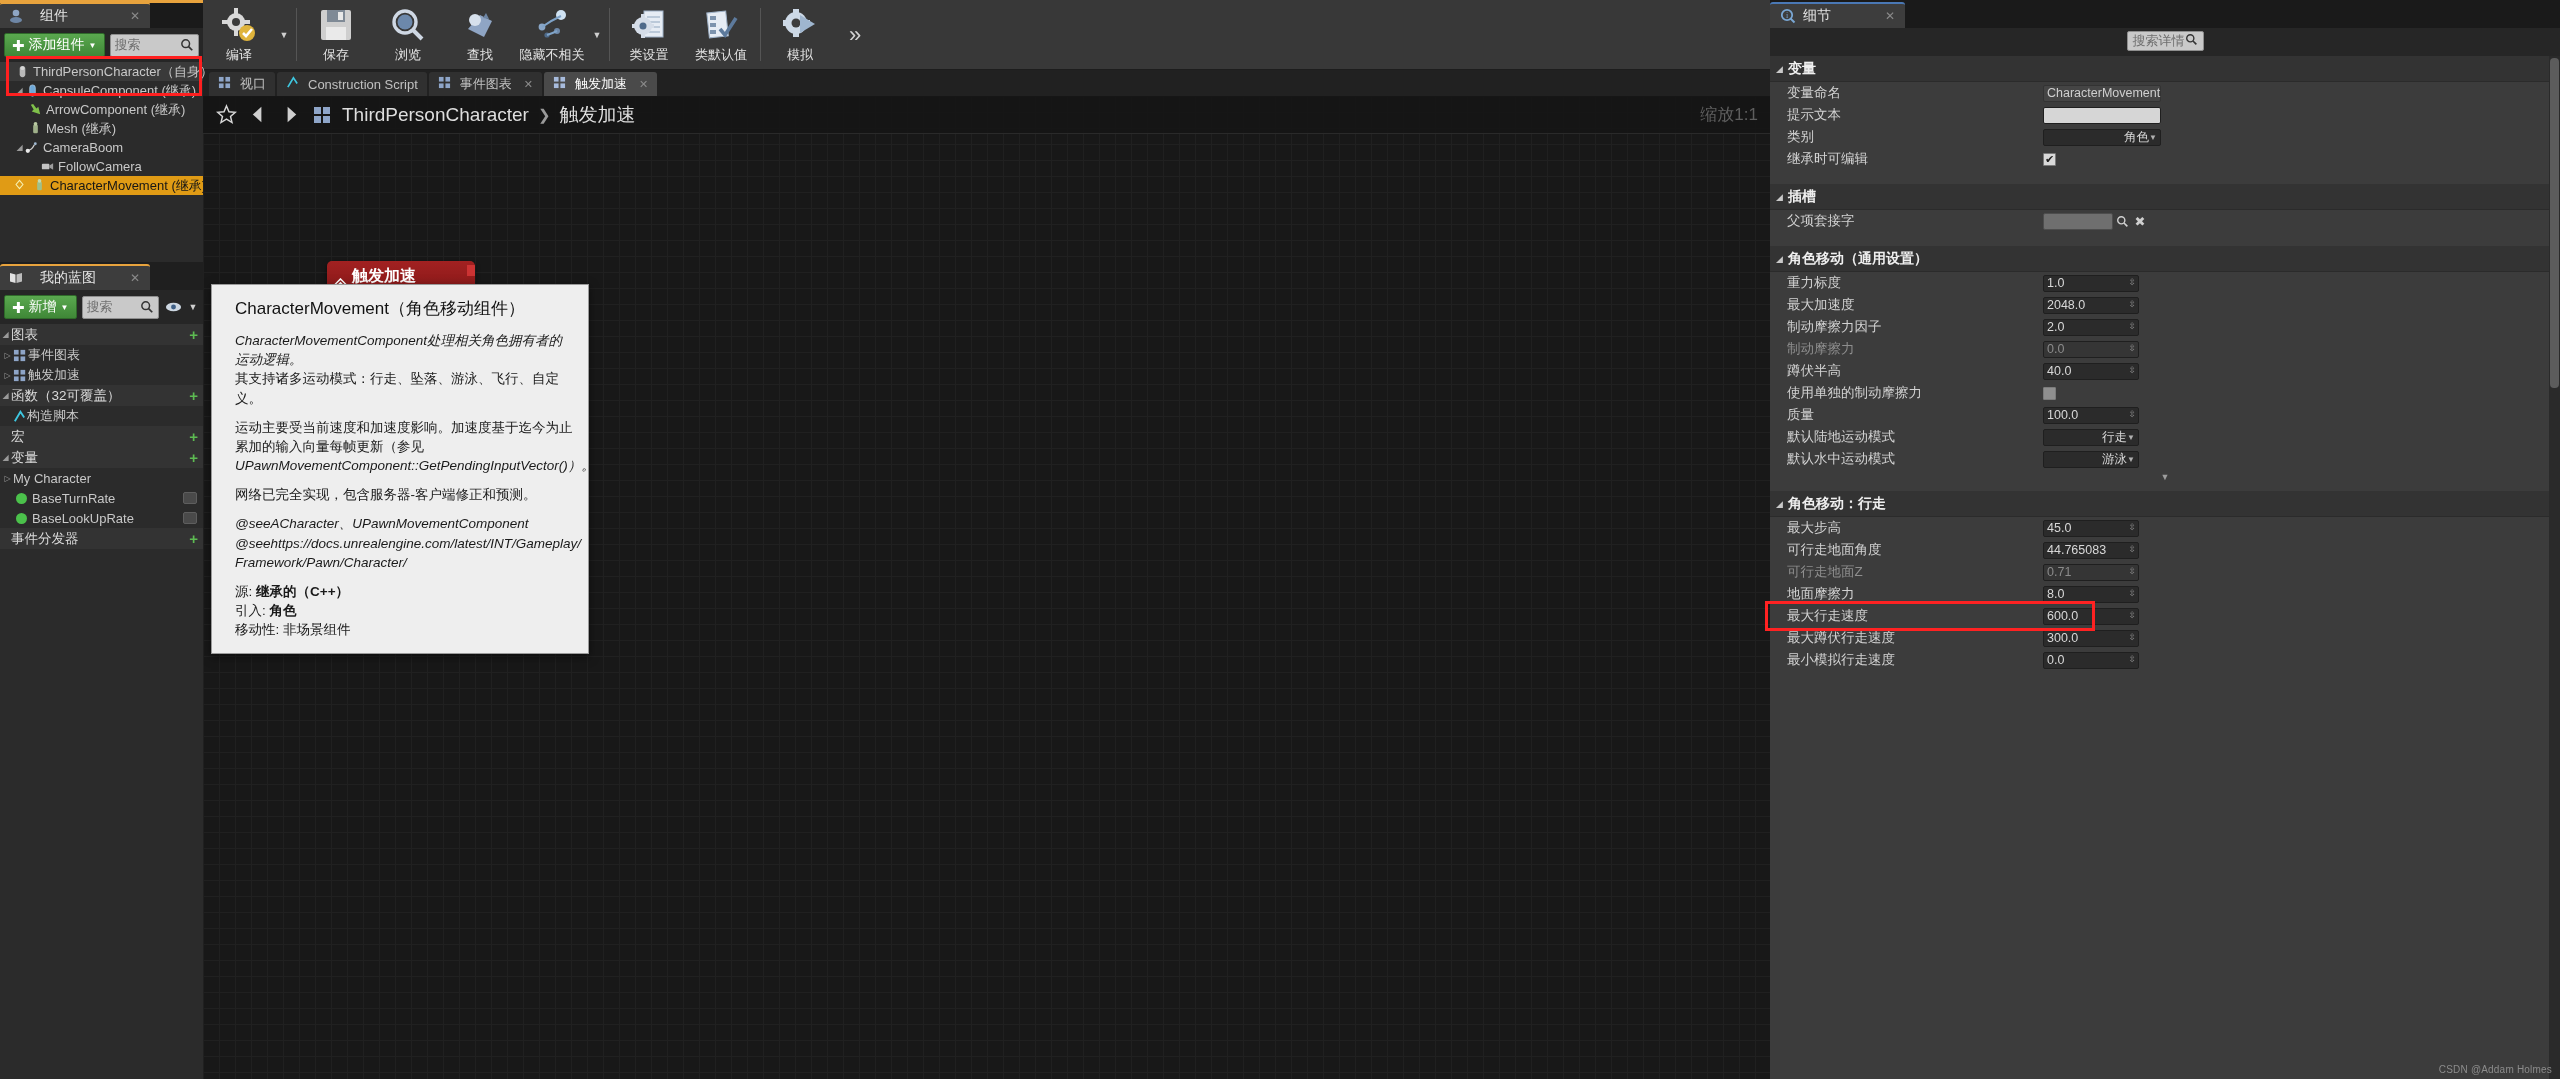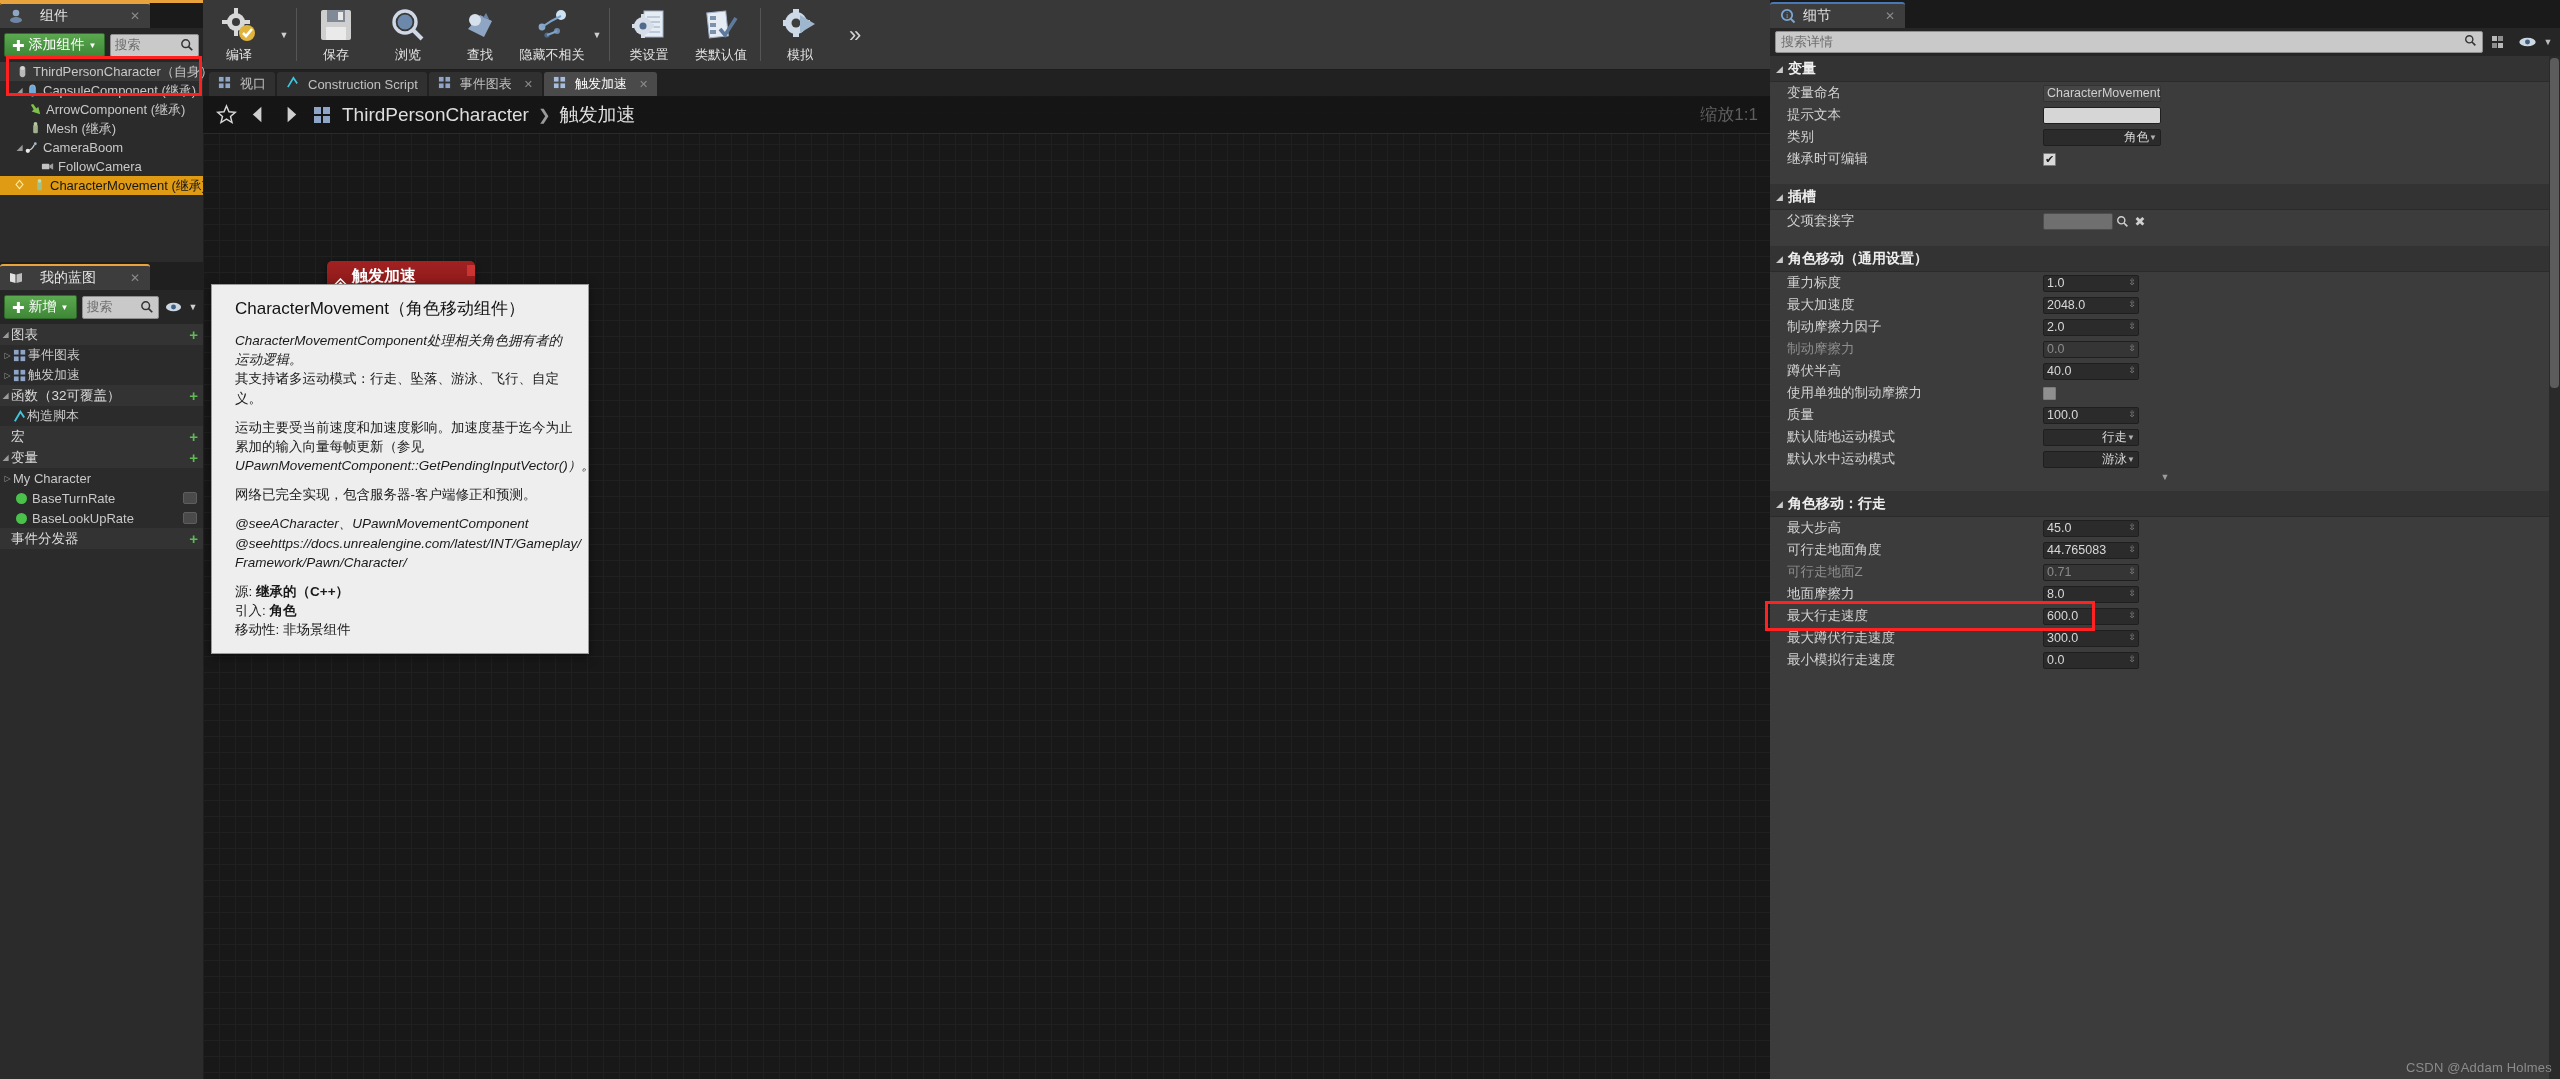--- a/index.html
+++ b/index.html
@@ -126,21 +126,21 @@
   
   .right-col { width: 790px; flex: 0 0 790px; height: 1079px; background: #2b2b2b; display: flex; flex-direction: column; }
   .det-tabbar { height: 28px; background: #1a1a1a; display: flex; align-items: flex-end; }
   .det-tab {
     height: 26px; display: flex; align-items: center; gap: 7px; padding: 0 10px;
     background: #3d3d3d; border-top: 2px solid #4a78b5; border-radius: 3px 3px 0 0;
     font-size: 14px; color: #e4e4e4; min-width: 135px;
   }
   .det-tab .x { margin-left: auto; color: #8a8a8a; font-size: 12px; }
 
-  .det-searchrow { height: 28px; background: #262626; display: flex; align-items: center; gap: 4px; padding: 3px 5px; }
+  .det-searchrow { height: 28px; background: #262626; display: flex; align-items: center; gap: 4px; padding: 3px 5px; flex-direction: column; }
   .det-search {
     flex: 1; height: 22px; background: #c9c9c9; border: 1px solid #8e8e8e; border-radius: 2px;
     display: flex; align-items: center; padding: 0 5px; font-size: 13px; color: #6e6e6e;
   }
   .det-ico-btn { width: 26px; height: 22px; display: flex; align-items: center; justify-content: center; color: #bcbcbc; }
 
   .det-body { flex: 1 1 auto; overflow: hidden; position: relative; background: #3c3c3c; }
 
   .sec-header {
     height: 26px; background: #333333; display: flex; align-items: center; gap: 5px;
@@ -175,21 +175,21 @@
   .mini-ico { width: 18px; display: flex; align-items: center; justify-content: center; color: #cfcfcf; font-size: 13px; }
 
   .more-tri { height: 13px; display: flex; align-items: center; justify-content: center; color: #9c9c9c; font-size: 9px; background: #3c3c3c; }
 
   .scrollbar-v {
     position: absolute; right: 0; top: 0; width: 11px; height: 100%; background: #2a2a2a;
   }
   .scroll-thumb { position: absolute; left: 1px; width: 9px; background: #5c5c5c; border-radius: 4px; }
 
   .watermark {
-    position: absolute; right: 8px; bottom: 4px; font-size: 13px; color: #8c8c8c; letter-spacing: .2px;
+    position: absolute; right: 8px; bottom: 4px; font-size: 10px; color: #8c8c8c; letter-spacing: .2px;
   }
 
   .hl-red { position: absolute; border: 3px solid #ff2222; pointer-events: none; z-index: 50; }
   .topstrip { position:absolute; top:0; left:0; width:203px; height:3px; background:#e8a33d; }
 </style>
 </head>
 <body>
 
 <div class="app">
 

